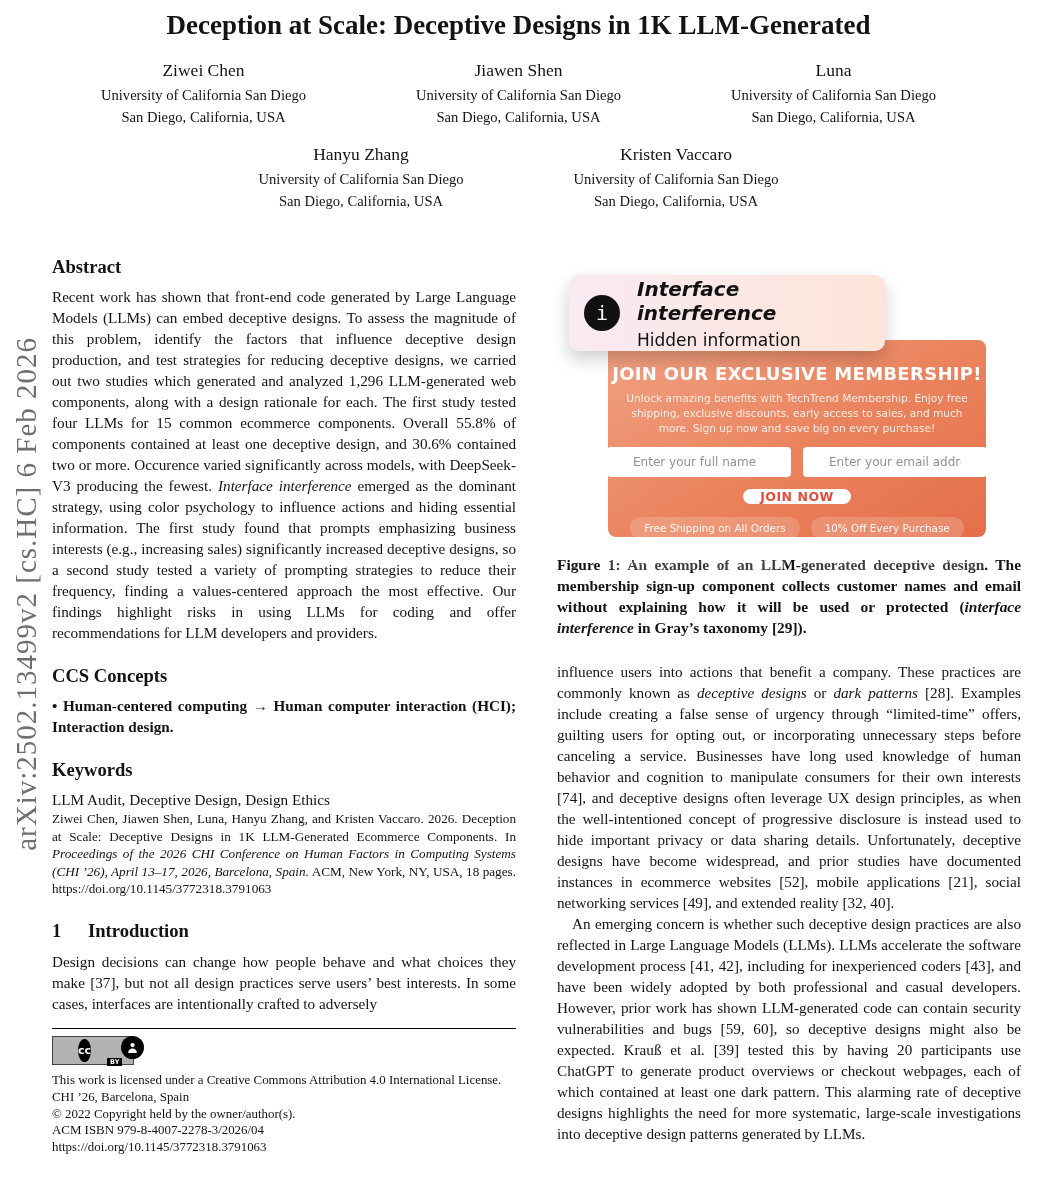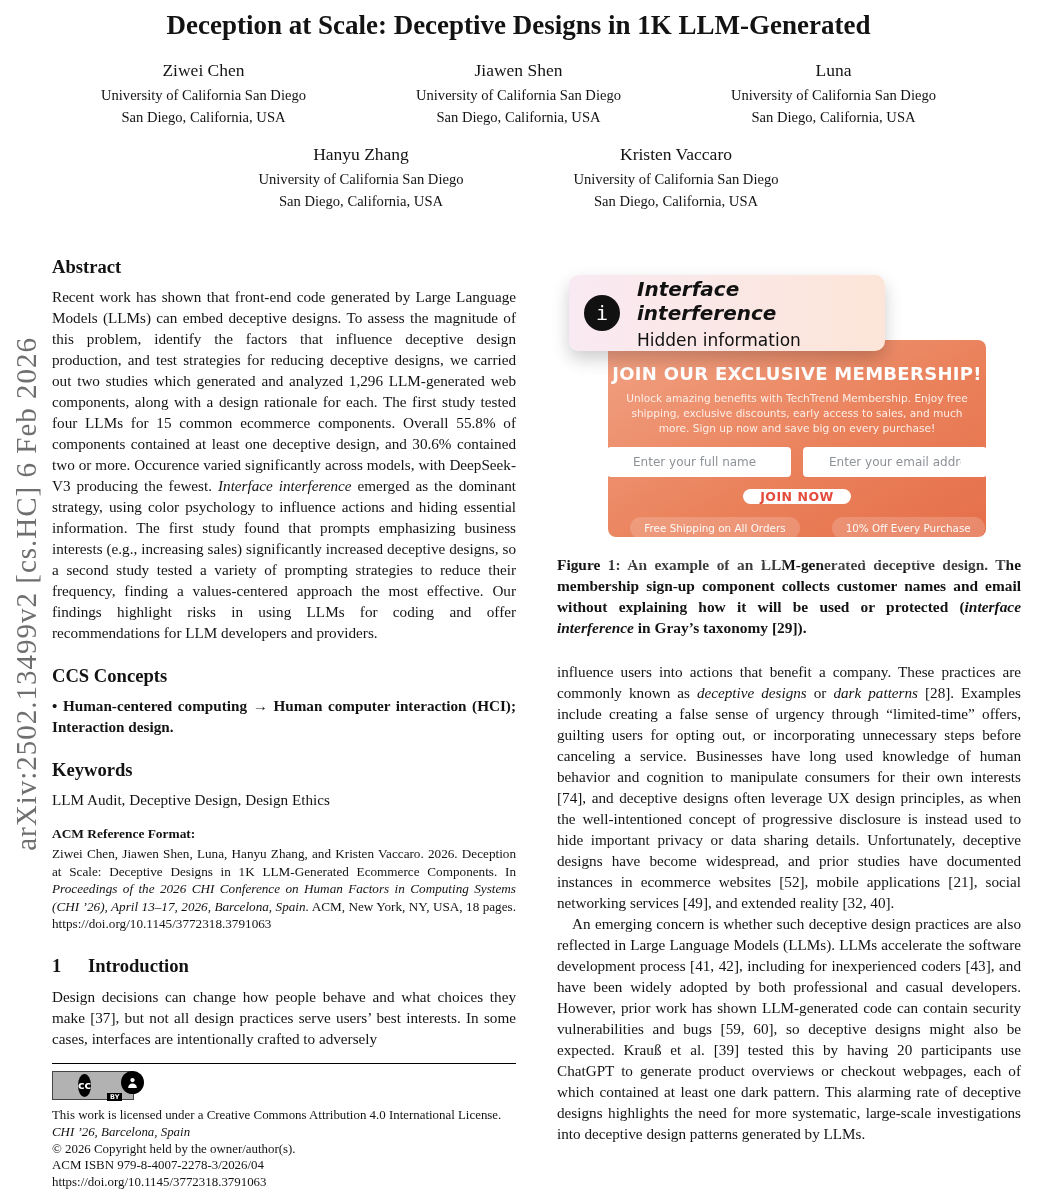--- a/index.html
+++ b/index.html
@@ -39,21 +39,21 @@
   .cc-badge{width:82px;height:29px;background:#b2b2b2;border:1px solid #444;
     display:flex;align-items:center;gap:14px;padding:0 9px;box-sizing:border-box;margin-bottom:7px;}
   .cc-circle{width:23px;height:23px;border-radius:50%;background:#000;color:#fff;
     display:flex;align-items:center;justify-content:center;
     font-family:"DejaVu Sans",sans-serif;font-size:11px;font-weight:bold;margin-left:16px;}
   .cc-by-wrap{position:relative;height:29px;display:flex;}
   .cc-by-tag{position:absolute;left:2px;bottom:-1px;background:#000;color:#fff;
     font-family:"DejaVu Sans",sans-serif;font-size:6.5px;font-weight:bold;
     padding:0 3px;line-height:8px;}
   .license-line{font-size:12.9px;line-height:16.8px;}
-  .italic{font-style:italic;}
+  .italic{}
   
   .figure-area{position:relative;height:281px;}
   .tooltip-card{
     position:absolute;left:12px;top:19px;width:316px;height:76px;z-index:2;
     border-radius:10px;background:linear-gradient(90deg,#f9e9f2 0%,#fce5d8 100%);
     box-shadow:0 8px 18px rgba(0,0,0,0.20);
     display:flex;align-items:center;
     font-family:"DejaVu Sans","Liberation Sans",sans-serif;
   }
   .info-circle{width:36px;height:36px;border-radius:50%;background:#111;color:#fff;
@@ -75,21 +75,21 @@
   .member-input{width:184px;height:30px;border:none;border-radius:4px;background:#fff;
     box-sizing:border-box;padding:0 26px;font-size:12px;color:#1d4ed8;
     font-family:"DejaVu Sans","Liberation Sans",sans-serif;}
   .member-input::placeholder{color:#8d9298;}
   .join-btn{display:block;margin:12px auto 0;background:#fff;border:none;border-radius:12px;
     color:#e44b3c;font-weight:bold;font-size:12.5px;padding:0 17px;letter-spacing:.5px;
     font-family:"DejaVu Sans","Liberation Sans",sans-serif;cursor:pointer;}
   .pill-rows{margin-top:13px;display:flex;flex-direction:column;gap:9px;align-items:center;}
   .pill-row{display:flex;gap:11px;justify-content:center;}
   .pill{background:rgba(255,255,255,0.18);color:rgba(255,255,255,0.95);
-    font-size:10.4px;padding:5px 14px;border-radius:999px;white-space:nowrap;margin-left:21px;}
+    font-size:10.4px;padding:5px 14px;border-radius:999px;white-space:nowrap;}
   .figure-caption{font-weight:bold;font-size:15.4px;line-height:21px;text-align:justify;
     margin-top:17px;}
   .rc-body{margin-top:23px;}
   .para-indent{text-indent:15px;}
 </style>
 </head>
 <body>
 
 <div class="arxiv-strip">
   <span>arXiv:2502.13499v2  [cs.HC]  6 Feb 2026</span>
@@ -135,21 +135,20 @@
   <div class="col">
     <h2 class="sec-heading">Abstract</h2>
     <p class="body-text">Recent work has shown that front-end code generated by Large Language Models (LLMs) can embed deceptive designs. To assess the magnitude of this problem, identify the factors that influence deceptive design production, and test strategies for reducing deceptive designs, we carried out two studies which generated and analyzed 1,296 LLM-generated web components, along with a design rationale for each. The first study tested four LLMs for 15 common ecommerce components. Overall 55.8% of components contained at least one deceptive design, and 30.6% contained two or more. Occurence varied significantly across models, with DeepSeek-V3 producing the fewest. <i>Interface interference</i> emerged as the dominant strategy, using color psychology to influence actions and hiding essential information. The first study found that prompts emphasizing business interests (e.g., increasing sales) significantly increased deceptive designs, so a second study tested a variety of prompting strategies to reduce their frequency, finding a values-centered approach the most effective. Our findings highlight risks in using LLMs for coding and offer recommendations for LLM developers and providers.</p>
 
     <h2 class="sec-heading gap-lg">CCS Concepts</h2>
     <p class="body-text ccs-line">• Human-centered computing → Human computer interaction (HCI); Interaction design.</p>
 
     <h2 class="sec-heading gap-lg">Keywords</h2>
     <p class="body-text">LLM Audit, Deceptive Design, Design Ethics</p>
 
-    <div class="acm-label">ACM Reference Format:</div>
     <p class="small-text">Ziwei Chen, Jiawen Shen, Luna, Hanyu Zhang, and Kristen Vaccaro. 2026. Deception at Scale: Deceptive Designs in 1K LLM-Generated Ecommerce Components. In <i>Proceedings of the 2026 CHI Conference on Human Factors in Computing Systems (CHI ’26), April 13–17, 2026, Barcelona, Spain.</i> ACM, New York, NY, USA, 18 pages. https://doi.org/10.1145/3772318.3791063</p>
 
     <div class="intro-heading">
       <span class="sec-num">1</span>
       <span>Introduction</span>
     </div>
     <p class="body-text">Design decisions can change how people behave and what choices they make [37], but not all design practices serve users’ best interests. In some cases, interfaces are intentionally crafted to adversely</p>
 
     <div class="license-block">
       <div class="cc-badge">
@@ -159,21 +158,21 @@
             <svg width="13" height="13" viewBox="0 0 24 24">
                 <circle cx="12" cy="7.5" r="4" fill="#fff"></circle>
                 <path d="M4 22c0-5 3.5-8 8-8s8 3 8 8z" fill="#fff"></path>
               </svg>
           </div>
           <div class="cc-by-tag">BY</div>
         </div>
       </div>
       <div class="license-line">This work is licensed under a Creative Commons Attribution 4.0 International License.</div>
       <div class="license-line italic">CHI ’26, Barcelona, Spain</div>
-      <div class="license-line">© 2026 Copyright held by the owner/author(s).</div>
+      <div class="license-line">© 2022 Copyright held by the owner/author(s).</div>
       <div class="license-line">ACM ISBN 979-8-4007-2278-3/2026/04</div>
       <div class="license-line">https://doi.org/10.1145/3772318.3791063</div>
     </div>
   </div>
 
   <div class="col">
 
     <div class="figure-area">
       <div class="tooltip-card">
         <div class="info-circle">i</div>

